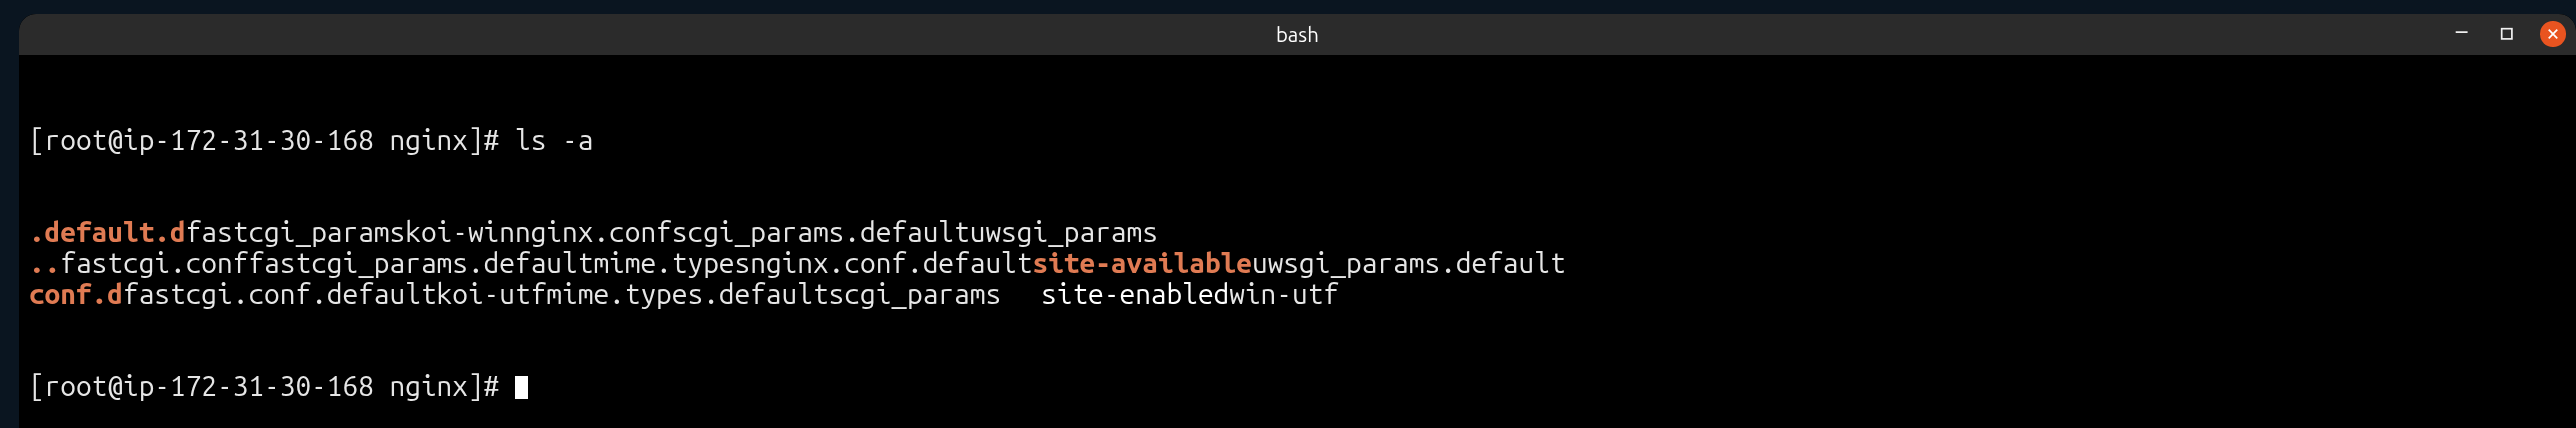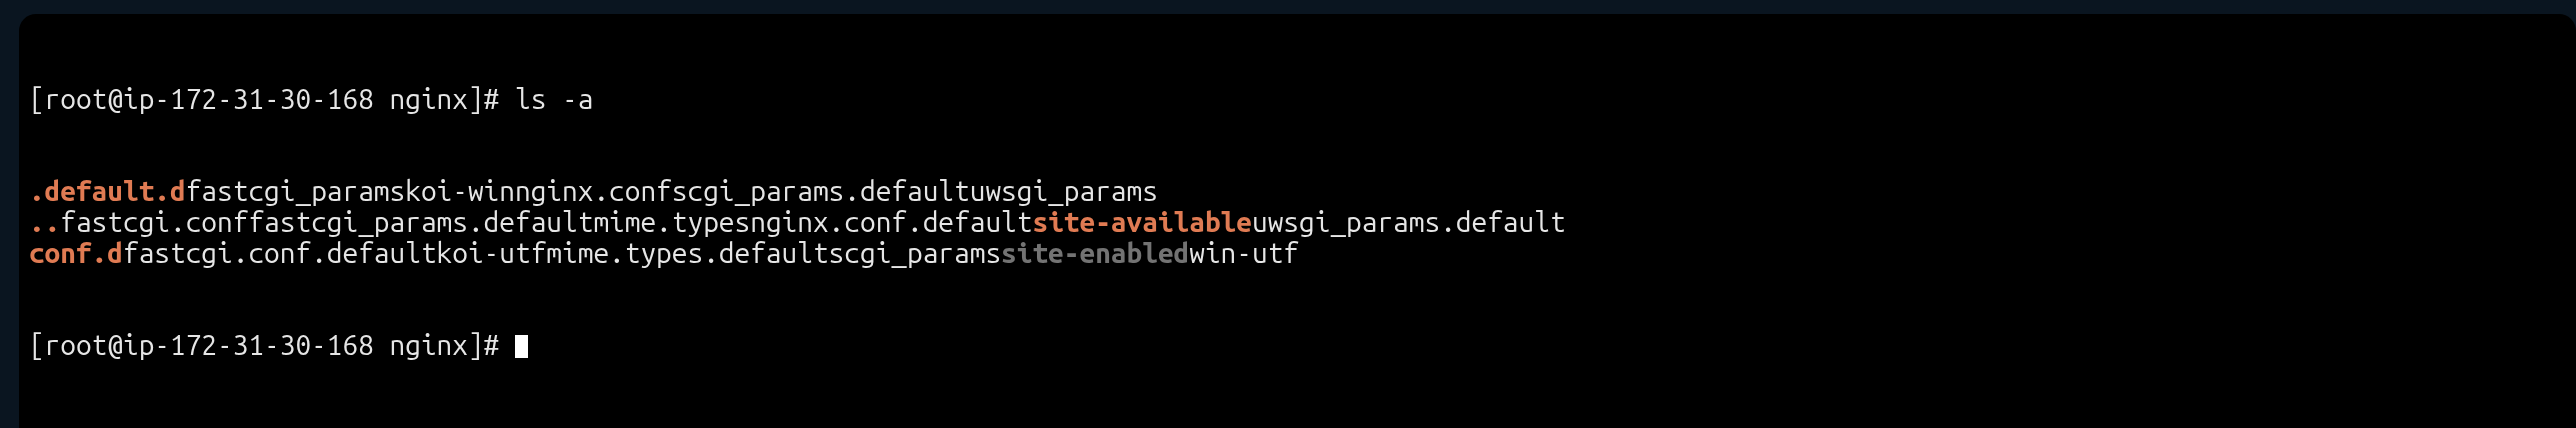--- a/index.html
+++ b/index.html
@@ -71,36 +71,57 @@
     padding: 8.5px 10.2px;
     font-size: 28px;
     line-height: 1.1;
     color: #e6e6e6;
     white-space: pre;
     font-family: "Ubuntu Mono", "DejaVu Sans Mono", "Courier New", monospace;
     letter-spacing: 0;
   }
   .row { display: block; white-space: nowrap; }
   .dir { color: #e07b53; font-weight: bold; }
-  .link { color: #737373; font-weight: bold; }
+  .link { color: #ffffff; font-weight: normal; margin-left: 40px; }
   .plain { color: #e6e6e6; }
   .cursor {
     display: inline-block;
     width: 12.7px;
     height: 23px;
     background: #ffffff;
     vertical-align: text-bottom;
     margin-bottom: 1.7px;
   }
   .cell { display: inline-block; }
 </style>
 </head>
 <body>
 
 <div class="window">
+  <div class="titlebar">
+    <div class="title-text">bash</div>
+    <div class="window-controls">
+      <div class="ctrl ctrl-min">
+        <svg width="15.3" height="15.3" viewBox="0 0 18 18">
+          <line x1="2" y1="12" x2="16" y2="12" stroke="#f0f0f0" stroke-width="2"></line>
+        </svg>
+      </div>
+      <div class="ctrl ctrl-max">
+        <svg width="13.6" height="13.6" viewBox="0 0 16 16">
+          <rect x="2" y="2" width="12" height="12" fill="none" stroke-width="2"></rect>
+        </svg>
+      </div>
+      <div class="ctrl-close">
+        <svg width="12" height="12" viewBox="0 0 14 14">
+          <line x1="2" y1="2" x2="12" y2="12"></line>
+          <line x1="12" y1="2" x2="2" y2="12"></line>
+        </svg>
+      </div>
+    </div>
+  </div>
 
   <div class="terminal">
     <div class="row"><span class="plain">[root@ip-172-31-30-168 nginx]# </span><span class="plain">ls -a</span></div>
     <div id="listing"><div class="row"><span class="cell"><span class="dir">.</span><span class="plain">       </span></span><span class="cell"><span class="dir">default.d</span><span class="plain">             </span></span><span class="cell"><span class="plain">fastcgi_params</span><span class="plain">          </span></span><span class="cell"><span class="plain">koi-win</span><span class="plain">             </span></span><span class="cell"><span class="plain">nginx.conf</span><span class="plain">          </span></span><span class="cell"><span class="plain">scgi_params.default</span><span class="plain">  </span></span><span class="cell"><span class="plain">uwsgi_params</span></span></div><div class="row"><span class="cell"><span class="dir">..</span><span class="plain">      </span></span><span class="cell"><span class="plain">fastcgi.conf</span><span class="plain">          </span></span><span class="cell"><span class="plain">fastcgi_params.default</span><span class="plain">  </span></span><span class="cell"><span class="plain">mime.types</span><span class="plain">          </span></span><span class="cell"><span class="plain">nginx.conf.default</span><span class="plain">  </span></span><span class="cell"><span class="dir">site-available</span><span class="plain">       </span></span><span class="cell"><span class="plain">uwsgi_params.default</span></span></div><div class="row"><span class="cell"><span class="dir">conf.d</span><span class="plain">  </span></span><span class="cell"><span class="plain">fastcgi.conf.default</span><span class="plain">  </span></span><span class="cell"><span class="plain">koi-utf</span><span class="plain">                 </span></span><span class="cell"><span class="plain">mime.types.default</span><span class="plain">  </span></span><span class="cell"><span class="plain">scgi_params</span><span class="plain">         </span></span><span class="cell"><span class="link">site-enabled</span><span class="plain">         </span></span><span class="cell"><span class="plain">win-utf</span></span></div></div>
     <div class="row"><span class="plain">[root@ip-172-31-30-168 nginx]# </span><span class="cursor"></span></div>
   </div>
 </div>
 
 
 </body></html>

